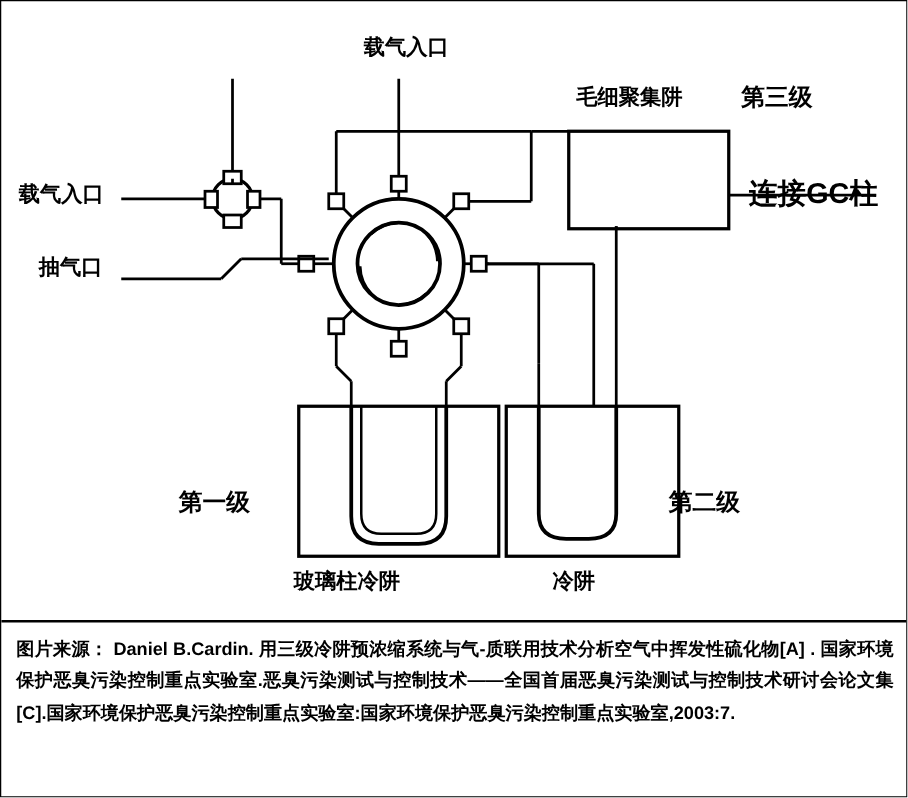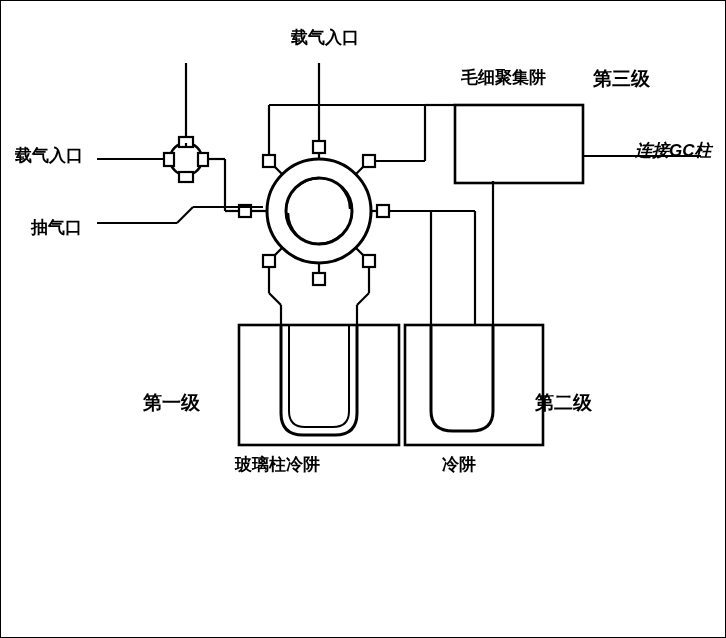--- a/index.html
+++ b/index.html
@@ -153,23 +153,24 @@
       <line x1="430" y1="290" x2="430" y2="210"></line>
       <line x1="430" y1="210" x2="388" y2="210"></line>
       <line x1="492" y1="324" x2="492" y2="180"></line>
       <line x1="492" y1="180" x2="492" y2="182"></line>
 
     </g>
   </svg>
 
   <div class="lbl" style="left:290px; top:28px; font-size:17px;">载气入口</div>
   <div class="lbl" style="left:14px; top:146px; font-size:17px;">载气入口</div>
-  <div class="lbl" style="left:30px; top:218px; font-size:17px;">抽气口</div>
+  <div class="lbl" style="left:30px; top:204px; font-size:17px;">抽气口</div>
   <div class="lbl" style="left:460px; top:68px; font-size:17px;">毛细聚集阱</div>
   <div class="lbl red" style="left:592px; top:68px; font-size:19px;">第三级</div>
-  <div class="lbl" style="left:634px; top:141px; font-size:17px;font-style:italic;">连接GC柱</div>
+  <div class="lbl" style="left:598px; top:141px; font-size:23px;">连接GC柱</div>
   <div class="lbl red" style="left:142px; top:392px; font-size:19px;">第一级</div>
   <div class="lbl red" style="left:534px; top:392px; font-size:19px;font-family:Liberation Serif, serif;">第二级</div>
   <div class="lbl" style="left:234px; top:455px; font-size:17px;">玻璃柱冷阱</div>
   <div class="lbl" style="left:441px; top:455px; font-size:17px;">冷阱</div>
 
+  <div class="caption">图片来源： Daniel B.Cardin. 用三级冷阱预浓缩系统与气-质联用技术分析空气中挥发性硫化物[A] . 国家环境保护恶臭污染控制重点实验室.恶臭污染测试与控制技术——全国首届恶臭污染测试与控制技术研讨会论文集[C].国家环境保护恶臭污染控制重点实验室:国家环境保护恶臭污染控制重点实验室,2003:7.</div>
 
 </div>
 
 </body></html>

